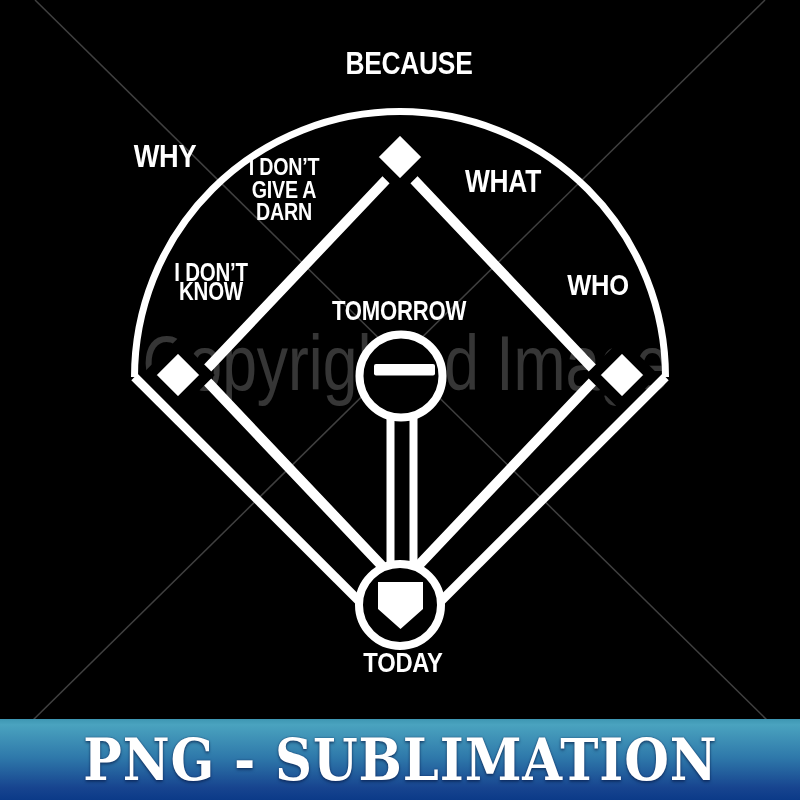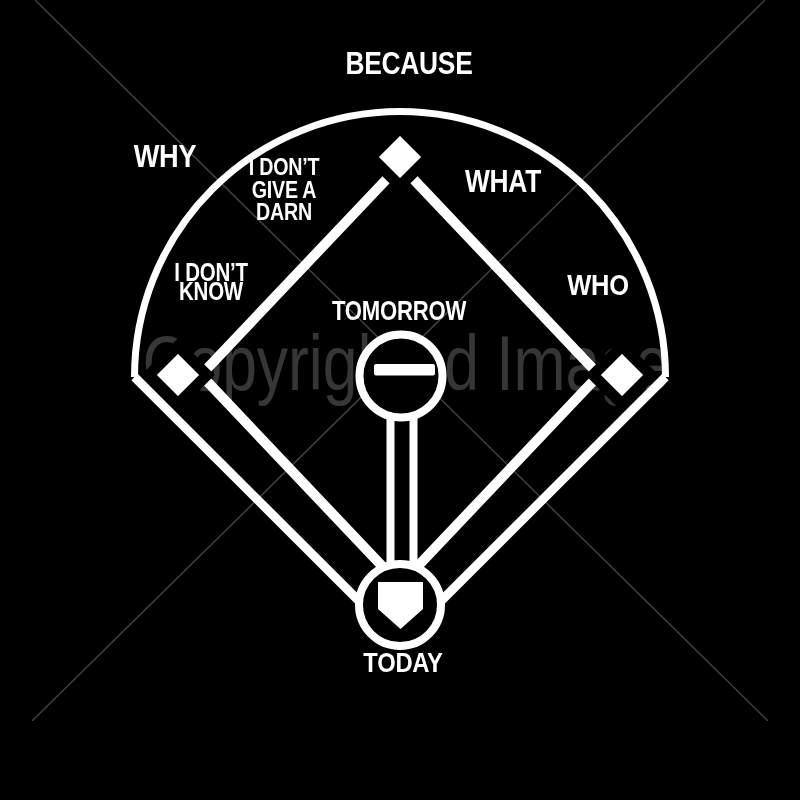--- a/index.html
+++ b/index.html
@@ -64,14 +64,17 @@
     <text class="lbl" transform="translate(284,212) scale(0.82,1)" font-size="24" text-anchor="middle" dominant-baseline="central">DARN</text>
 
     <text class="lbl" transform="translate(211,272) scale(0.82,1)" font-size="25" text-anchor="middle" dominant-baseline="central">I DON’T</text>
     <text class="lbl" transform="translate(211,291) scale(0.82,1)" font-size="25" text-anchor="middle" dominant-baseline="central">KNOW</text>
 
     <text class="lbl" transform="translate(399,311) scale(0.82,1)" font-size="27" text-anchor="middle" dominant-baseline="central">TOMORROW</text>
 
     <text class="lbl" transform="translate(403,662) scale(0.85,1)" font-size="28" text-anchor="middle" dominant-baseline="central">TODAY</text>
   </svg>
 
+  <div class="banner">
+    <span class="banner-text">PNG - SUBLIMATION</span>
+  </div>
 
 </div>
 
 </body></html>

